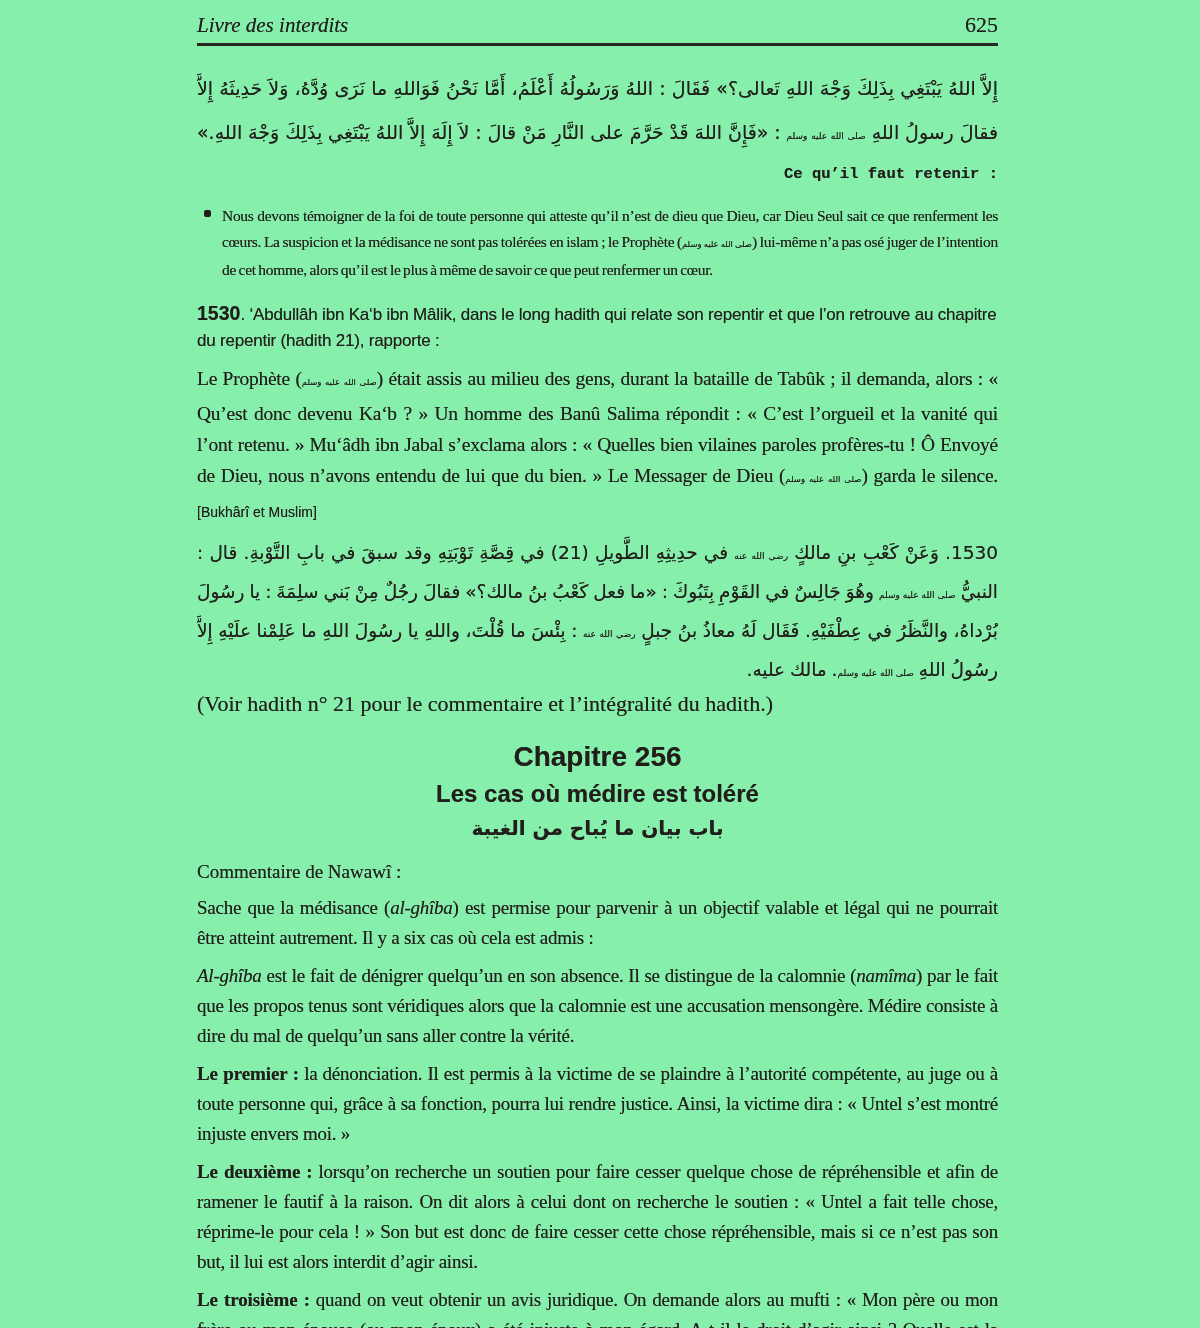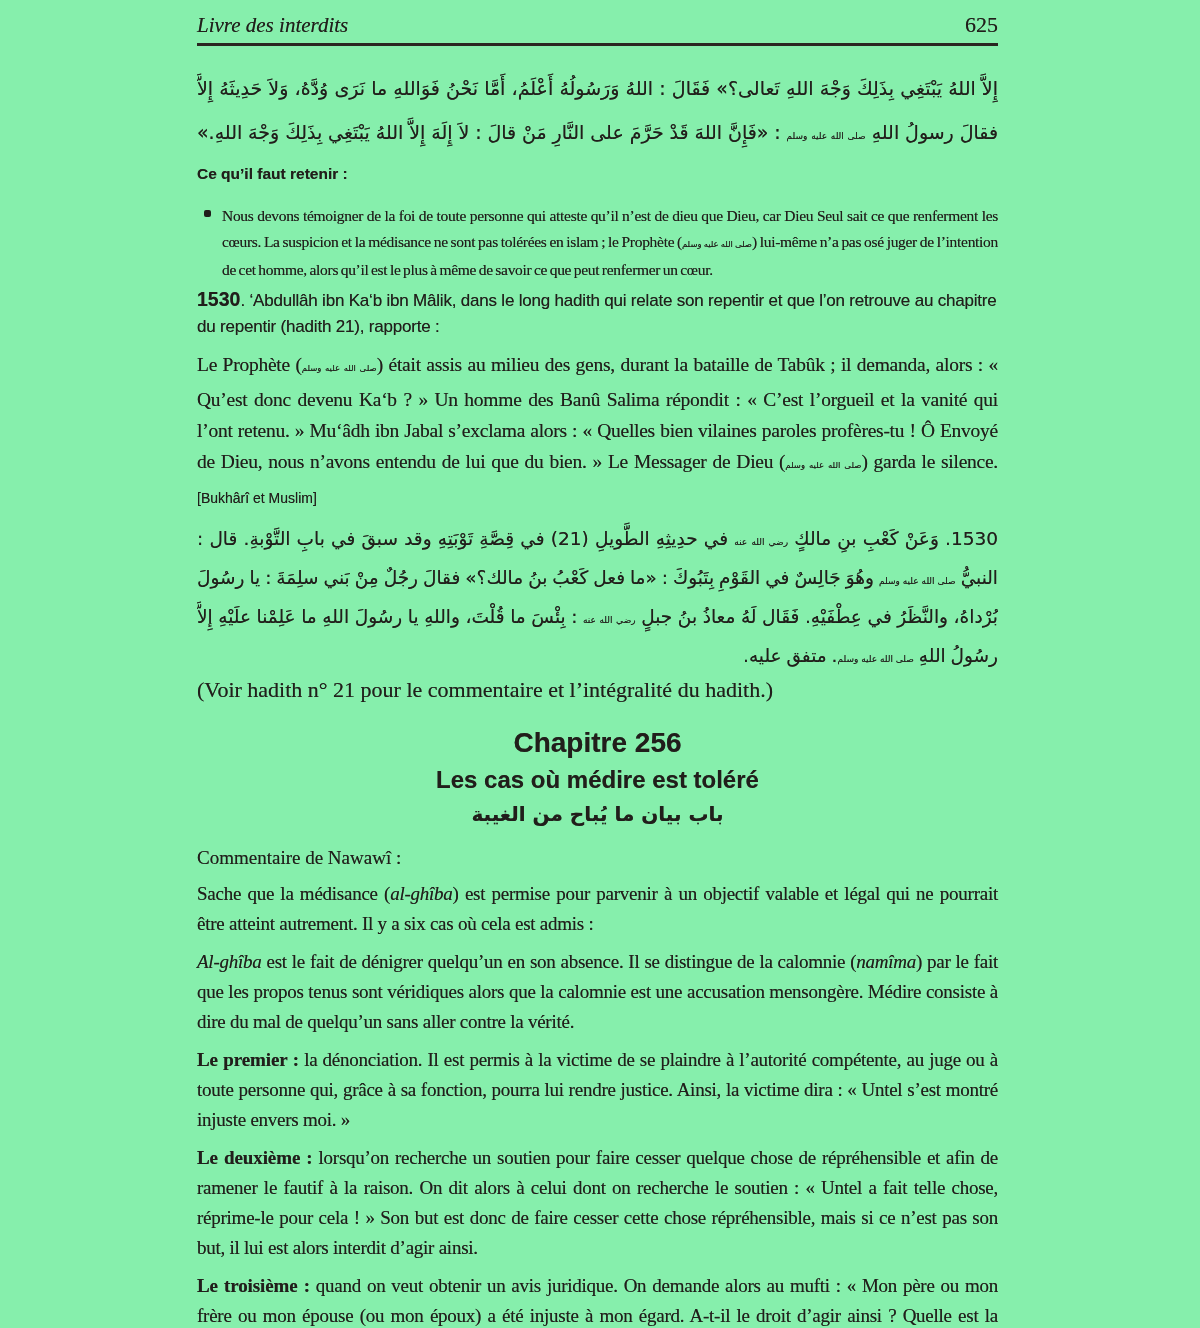--- a/index.html
+++ b/index.html
@@ -19,28 +19,28 @@
   .arb{font-family:"DejaVu Sans",sans-serif;direction:rtl;}
   .ar-intro{margin-top:20px;font-size:19px;}
   .ar-intro .arline{height:44px;line-height:44px;}
   .ar-hadith{margin-top:5px;font-size:18.5px;}
   .ar-hadith .arline{height:39px;line-height:39px;}
   .arline{overflow:hidden;text-align:justify;text-align-last:justify;word-spacing:-1px;}
   .arline.endline{text-align:start;text-align-last:start;}
   .hon{font-size:9px;letter-spacing:0;word-spacing:0;}
   .hon-fr{font-family:"DejaVu Sans",sans-serif;font-size:8.5px;letter-spacing:0;}
   
-  .ret-h{margin-top:11px;font-family:Liberation Sans, sans-serif;
-         font-weight:700;font-size:15.5px;}
+  .ret-h{margin-top:11px;font-family:Liberation Mono, monospace;
+         font-weight:700;font-size:15.5px;text-align:right;}
   .bul{display:flex;margin-top:20px;}
   .bul .dot{flex:none;width:7px;height:7px;border-radius:2px;background:#211e1b;margin:7px 11px 0 7px;}
   .bul p{margin:0;font-size:15.5px;line-height:26px;text-align:justify;
          letter-spacing:-.3px;word-spacing:-1px;}
   
-  .h-intro{margin:3px 0 0;font-family:"Liberation Sans","DejaVu Sans",sans-serif;
+  .h-intro{margin:17px 0 0;font-family:"Liberation Sans","DejaVu Sans",sans-serif;
            font-size:17px;line-height:26px;letter-spacing:-.2px;}
   .h-intro b{font-size:19.5px;letter-spacing:0;}
   .h-fr{margin:9px 0 0;font-size:19.5px;line-height:31px;text-align:justify;letter-spacing:-.25px;}
   .h-src{font-family:"Liberation Sans","DejaVu Sans",sans-serif;font-size:14px;letter-spacing:0;}
   .note{margin:3px 0 0;font-size:22px;line-height:24px;}
   
   .chap{margin-top:24px;text-align:center;font-family:"Liberation Sans","DejaVu Sans",sans-serif;font-weight:700;}
   .chap .c1{font-size:28px;line-height:34px;}
   .chap .c2{font-size:24px;line-height:30px;margin-top:5px;}
   .chap .c3{font-family:"DejaVu Sans",sans-serif;font-size:20px;line-height:30px;margin-top:4px;direction:rtl;}
@@ -82,21 +82,21 @@
     <div class="arline">
       <span>1530. وَعَنْ كَعْبِ بنِ مالكٍ </span><span class="hon">رضي الله عنه</span><span> في حدِيثِهِ الطَّويلِ (21) في قِصَّةِ تَوْبَتِهِ وقد سبقَ في بابِ التَّوْبةِ. قال : قال</span>
     </div>
     <div class="arline">
       <span>النبيُّ </span><span class="hon">صلى الله عليه وسلم</span><span> وهُوَ جَالِسٌ في القَوْمِ بِتَبُوكَ : «ما فعل كَعْبُ بنُ مالك؟» فقالَ رجُلٌ مِنْ بَني سلِمَةَ : يا رسُولَ اللهِ حبسهُ</span>
     </div>
     <div class="arline">
       <span>بُرْداهُ، والنَّظَرُ في عِطْفَيْهِ. فَقَال لَهُ معاذُ بنُ جبلٍ </span><span class="hon">رضي الله عنه</span><span> : بِئْسَ ما قُلْتَ، واللهِ يا رسُولَ اللهِ ما عَلِمْنا علَيْهِ إِلاَّ خيْراً، فَسكَتَ</span>
     </div>
     <div class="arline endline">
-      <span>رسُولُ اللهِ </span><span class="hon">صلى الله عليه وسلم</span><span>. متفق عليه.</span>
+      <span>رسُولُ اللهِ </span><span class="hon">صلى الله عليه وسلم</span><span>. مالك عليه.</span>
     </div>
   </div>
 
   <p class="note">(Voir hadith n° 21 pour le commentaire et l’intégralité du hadith.)</p>
 
   <div class="chap">
     <div class="c1">Chapitre 256</div>
     <div class="c2">Les cas où médire est toléré</div>
     <div class="c3" lang="ar">باب بيان ما يُباح من الغيبة</div>
   </div>

